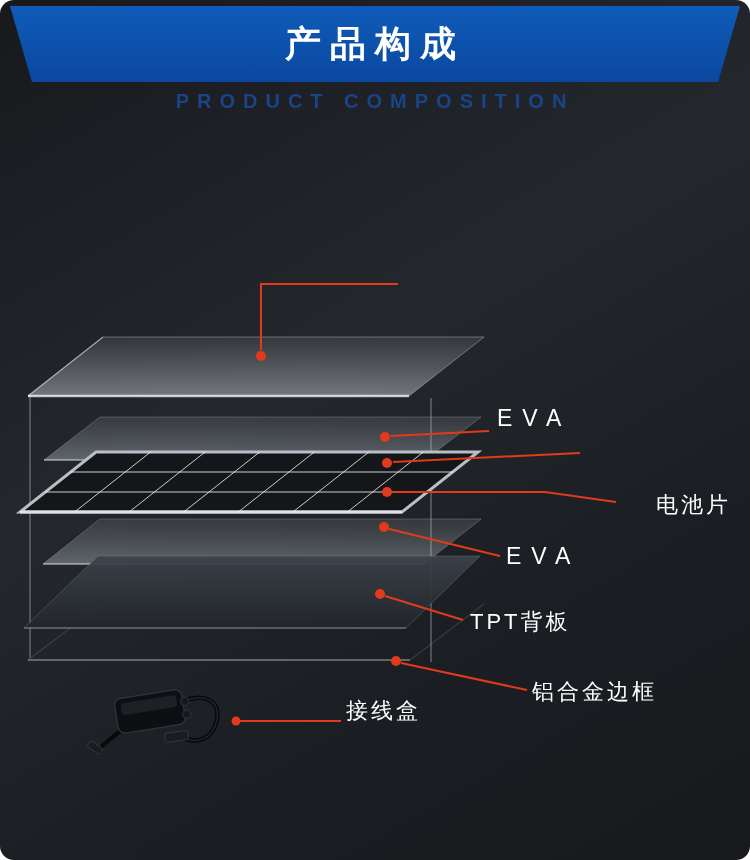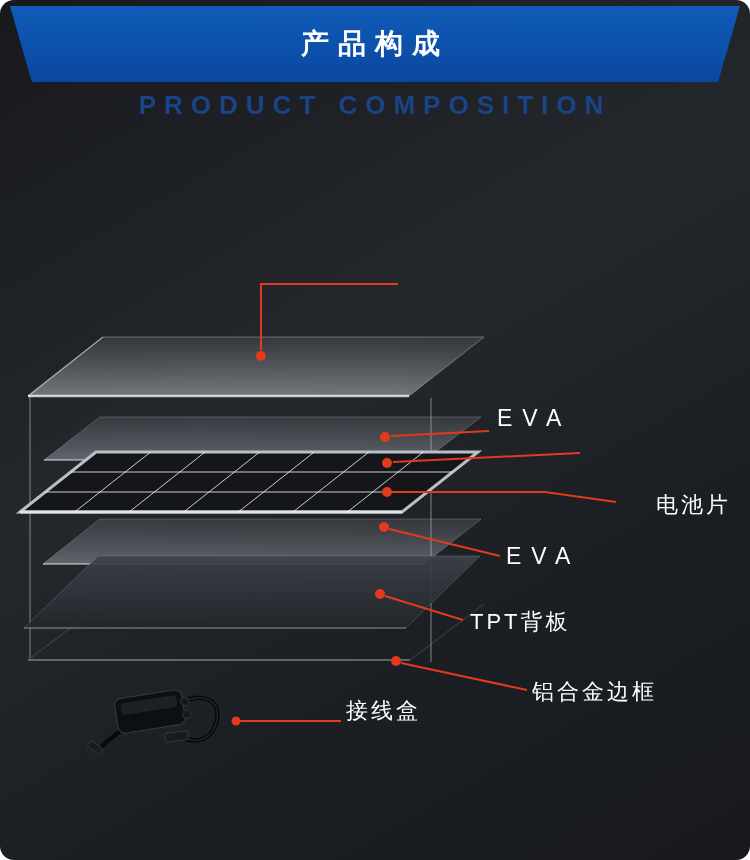--- a/index.html
+++ b/index.html
@@ -11,25 +11,25 @@
     background: linear-gradient(150deg, var(--bg_dark,#17191d) 0%, #24272c 42%, #1b1e22 70%, var(--bg_dark,#17191d) 100%);
   }
 
   .banner {
     position:absolute; left:10px; right:10px; top:6px; height:76px;
     clip-path: polygon(0% 0%, 100% 0%, 97% 100%, 3% 100%);
     background: linear-gradient(180deg, var(--banner_top,#0f5cb8) 0%, var(--banner_bottom,#0a47a0) 100%);
     display:flex; align-items:center; justify-content:center;
   }
   .banner h1 {
-    margin:0; color:#ffffff; font-size:28px; font-weight:700; letter-spacing:9px;
+    margin:0; color:#ffffff; font-size:36px; font-weight:700; letter-spacing:9px;
   }
   .subtitle {
     position:absolute; left:0; right:0; top:90px; text-align:center;
-    color: var(--subtitle_text,#1a4488); font-size:26px; font-weight:700; letter-spacing:8px;
+    color: var(--subtitle_text,#1a4488); font-size:20px; font-weight:700; letter-spacing:8px;
   }
 
   .art { position:absolute; left:0; top:0; width:750px; height:860px; }
 
   .label {
     position:absolute; color: var(--label_text,#ffffff); font-size:22px;
     letter-spacing:3px; font-weight:500; white-space:nowrap;
   }
   .label.en { font-weight:400; letter-spacing:10px; font-size:23px; }
 

